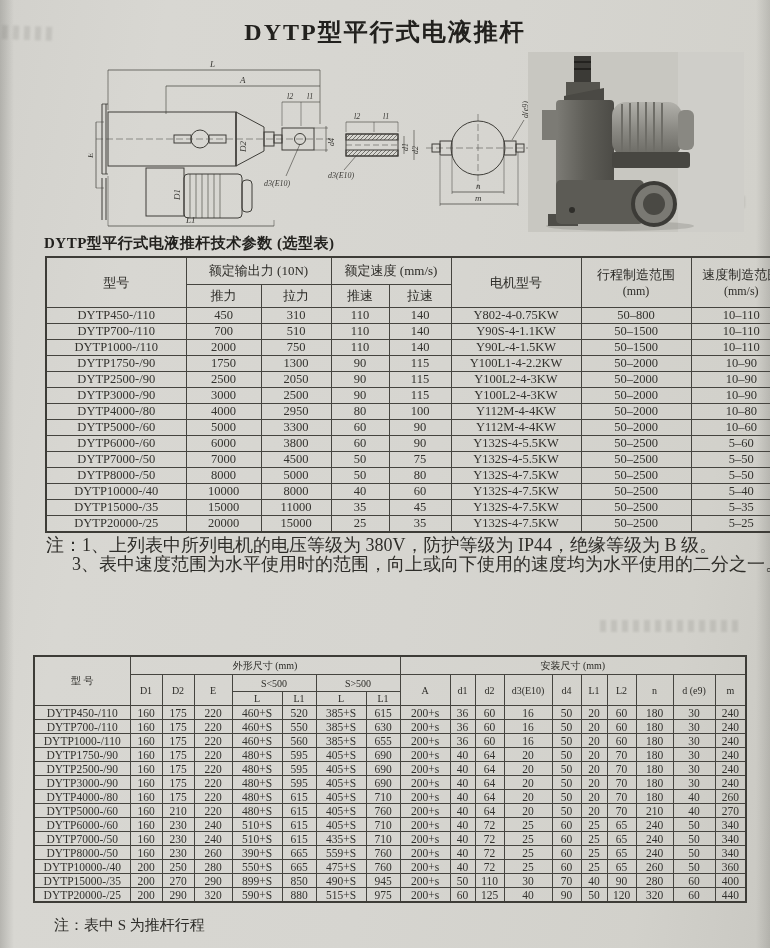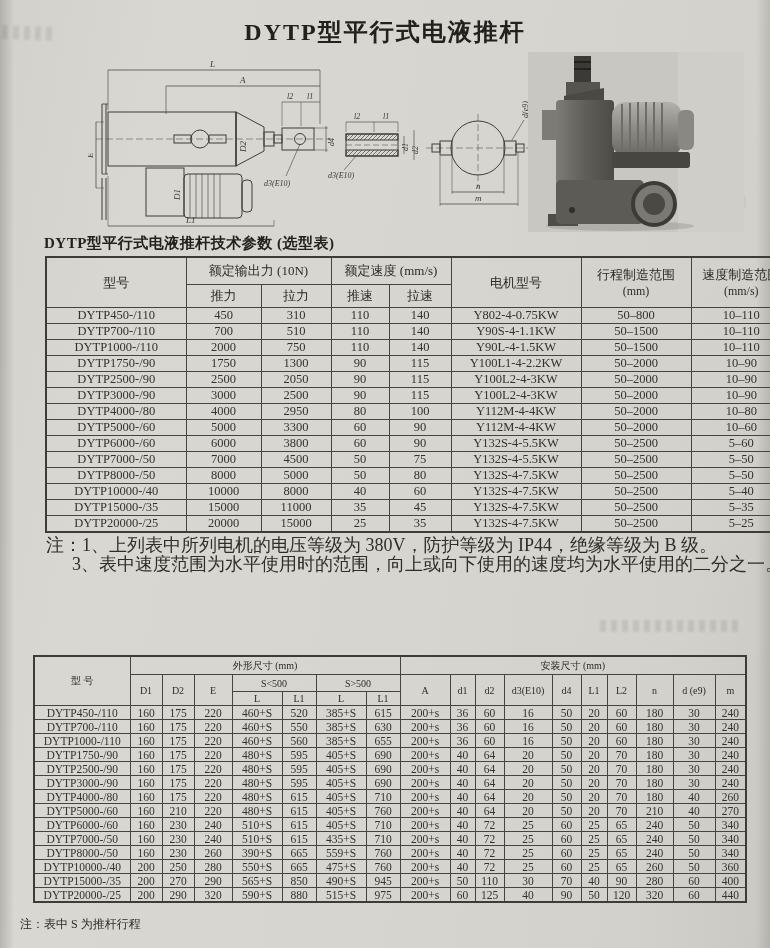--- a/index.html
+++ b/index.html
@@ -34,21 +34,21 @@
   .indent-1 { padding-left:26px; }
   .indent-2 { padding-left:40px; }
 
   .t2 { position:absolute; left:33px; top:655px; width:712px; border:2px solid #3d3c37; }
   .t2 thead th { font-size:10px; color:#2c2b27; }
   .t2 thead tr.h1 th { height:17px; }
   .t2 thead tr.h2 th { height:16px; }
   .t2 thead tr.h3 th { height:13px; }
   .t2 tbody td { height:13px; font-size:11.5px; color:#33322e; }
 
-  .bottom-note { position:absolute; left:20px; top:916px; font-size:12px; color:#2e2d29; }
+  .bottom-note { position:absolute; left:54px; top:916px; font-size:15px; color:#2e2d29; }
 
   .lbl { font:italic 9px "Liberation Serif",serif; fill:#3a3935; }
   .lbl-s { font:italic 8px "Liberation Serif",serif; fill:#3a3935; }
 </style>
 </head>
 <body>
 
 <div class="page">
 
   <div class="edge-shade edge-left"></div>
@@ -696,21 +696,21 @@
           <td>65</td>
           <td>260</td>
           <td>50</td>
           <td>360</td>
         </tr>
         <tr>
           <td>DYTP15000-/35</td>
           <td>200</td>
           <td>270</td>
           <td>290</td>
-          <td>565+S</td>
+          <td>899+S</td>
           <td>850</td>
           <td>490+S</td>
           <td>945</td>
           <td>200+s</td>
           <td>50</td>
           <td>110</td>
           <td>30</td>
           <td>70</td>
           <td>40</td>
           <td>90</td>

